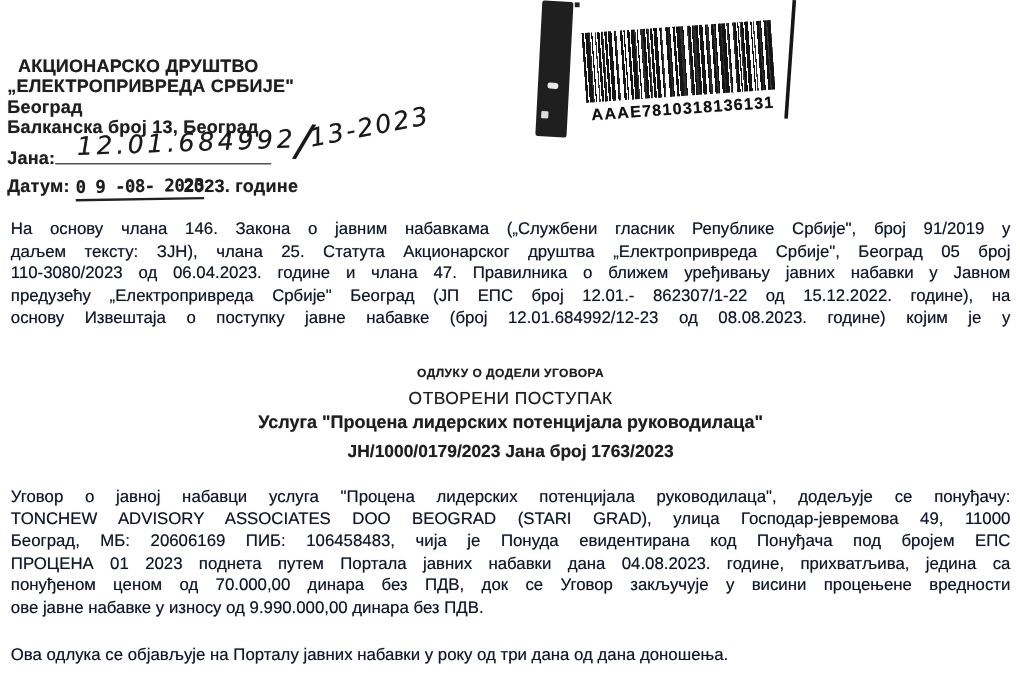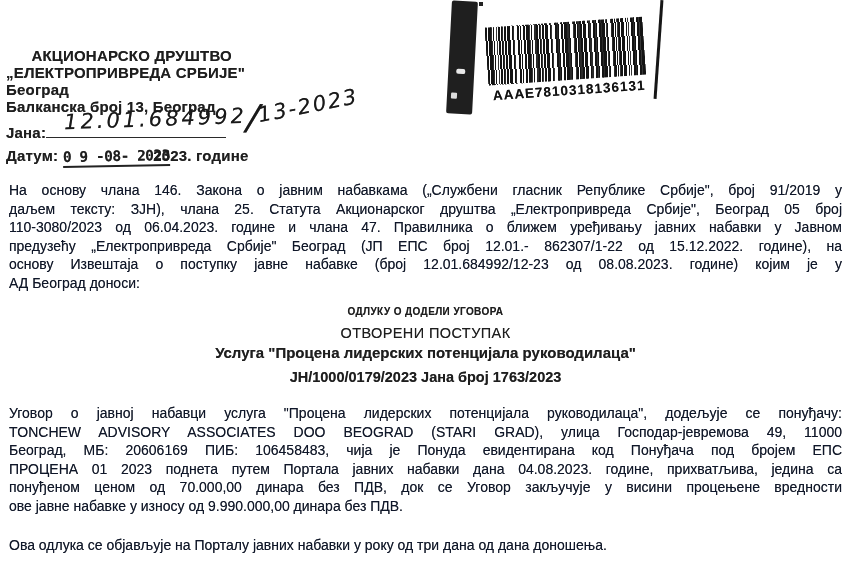--- a/index.html
+++ b/index.html
@@ -3,21 +3,21 @@
 <meta charset="utf-8">
 <style>
   * { margin:0; padding:0; box-sizing:border-box; }
   html,body { width:850px; height:570px; background:#ffffff; overflow:hidden; }
   body { font-family:"Liberation Sans",sans-serif; color:#1e1e1e; }
   .page { position:relative; width:850px; height:570px; background:#fff; }
   .scan { text-shadow:0 0 .6px rgba(40,40,40,.65); }
 
   
   .letterhead { position:absolute; left:6px; top:47px; font-size:15px; font-weight:bold; line-height:17px; letter-spacing:.2px; }
-  .lh-l1 { padding-left:9px;text-align:center; }
+  .lh-l1 { padding-left:9px; }
   .number-line { position:relative; margin-top:9px; height:18px; }
   .number-underline { display:inline-block; width:180px; height:13px; border-bottom:1.6px solid #2a2a2a; vertical-align:baseline; }
   .handwriting { position:absolute; left:58px; top:-15px; white-space:nowrap; font-family:"DejaVu Sans",sans-serif; font-style:italic; font-weight:normal; color:#191919; transform:rotate(-2deg); }
   .hw-a { font-size:21px; letter-spacing:3px; }
   .hw-slash { font-size:36px; vertical-align:-7px; letter-spacing:0; display:inline-block; transform:rotate(6deg); }
   .hw-b { font-size:21px; letter-spacing:2px; display:inline-block; transform:rotate(-9deg) translateY(-8px); }
   .date-line { margin-top:5px; height:19px; white-space:nowrap; }
   .date-stamp { display:inline-block; font-family:"DejaVu Sans Mono",monospace; font-weight:bold; font-size:14.5px; letter-spacing:-0.5px; border-bottom:2.2px solid #222; margin-left:5px; transform:rotate(-1deg); }
   .date-printed { margin-left:-17px; }
   .initials { padding-left:62px; margin-top:0px; }
@@ -78,21 +78,20 @@
     <div class="barcode-value">AAAE7810318136131</div>
   </div>
   <div class="fold-line"></div>
 
   <div class="bodycol" id="para1">
     <div class="jline">На основу члана 146. Закона о јавним набавкама („Службени гласник Републике Србије", број 91/2019 у</div>
     <div class="jline">даљем тексту: ЗЈН), члана 25. Статута Акционарског друштва „Електропривреда Србије", Београд 05 број</div>
     <div class="jline">110-3080/2023 од 06.04.2023. године и члана 47. Правилника о ближем уређивању јавних набавки у Јавном</div>
     <div class="jline">предузећу „Електропривреда Србије" Београд (ЈП ЕПС број 12.01.- 862307/1-22 од 15.12.2022. године), на</div>
     <div class="jline">основу Извештаја о поступку јавне набавке (број 12.01.684992/12-23 од 08.08.2023. године) којим је у</div>
-    <div class="lline">АД Београд доноси:</div>
   </div>
 
   <div class="heading" id="h1">ОДЛУКУ О ДОДЕЛИ УГОВОРА</div>
   <div class="heading" id="h2">ОТВОРЕНИ ПОСТУПАК</div>
   <div class="heading" id="h3">Услуга "Процена лидерских потенцијала руководилаца"</div>
   <div class="heading" id="h4">ЈН/1000/0179/2023 Јана број 1763/2023</div>
 
   <div class="bodycol" id="para2">
     <div class="jline">Уговор о јавној набавци услуга "Процена лидерских потенцијала руководилаца", додељује се понуђачу:</div>
     <div class="jline">TONCHEW ADVISORY ASSOCIATES DOO BEOGRAD (STARI GRAD), улица Господар-јевремова 49, 11000</div>

